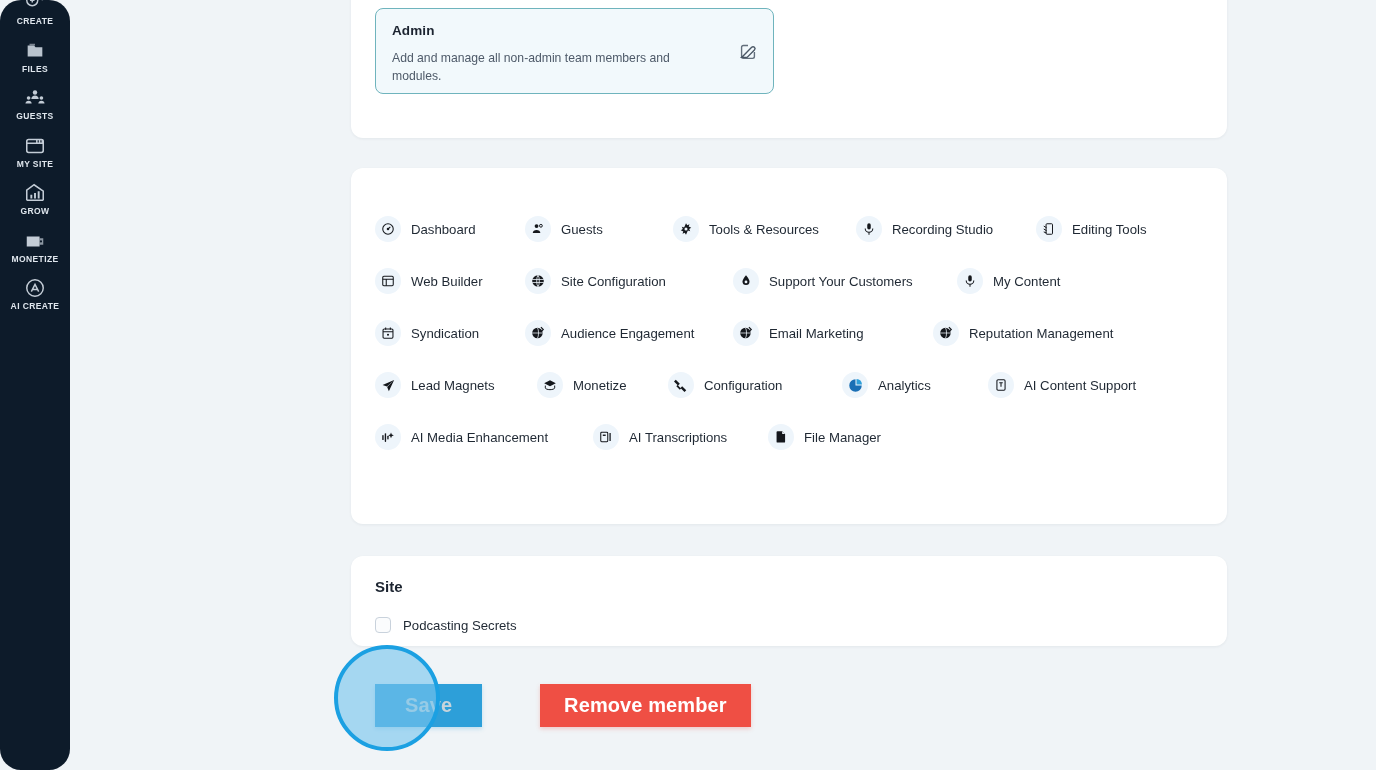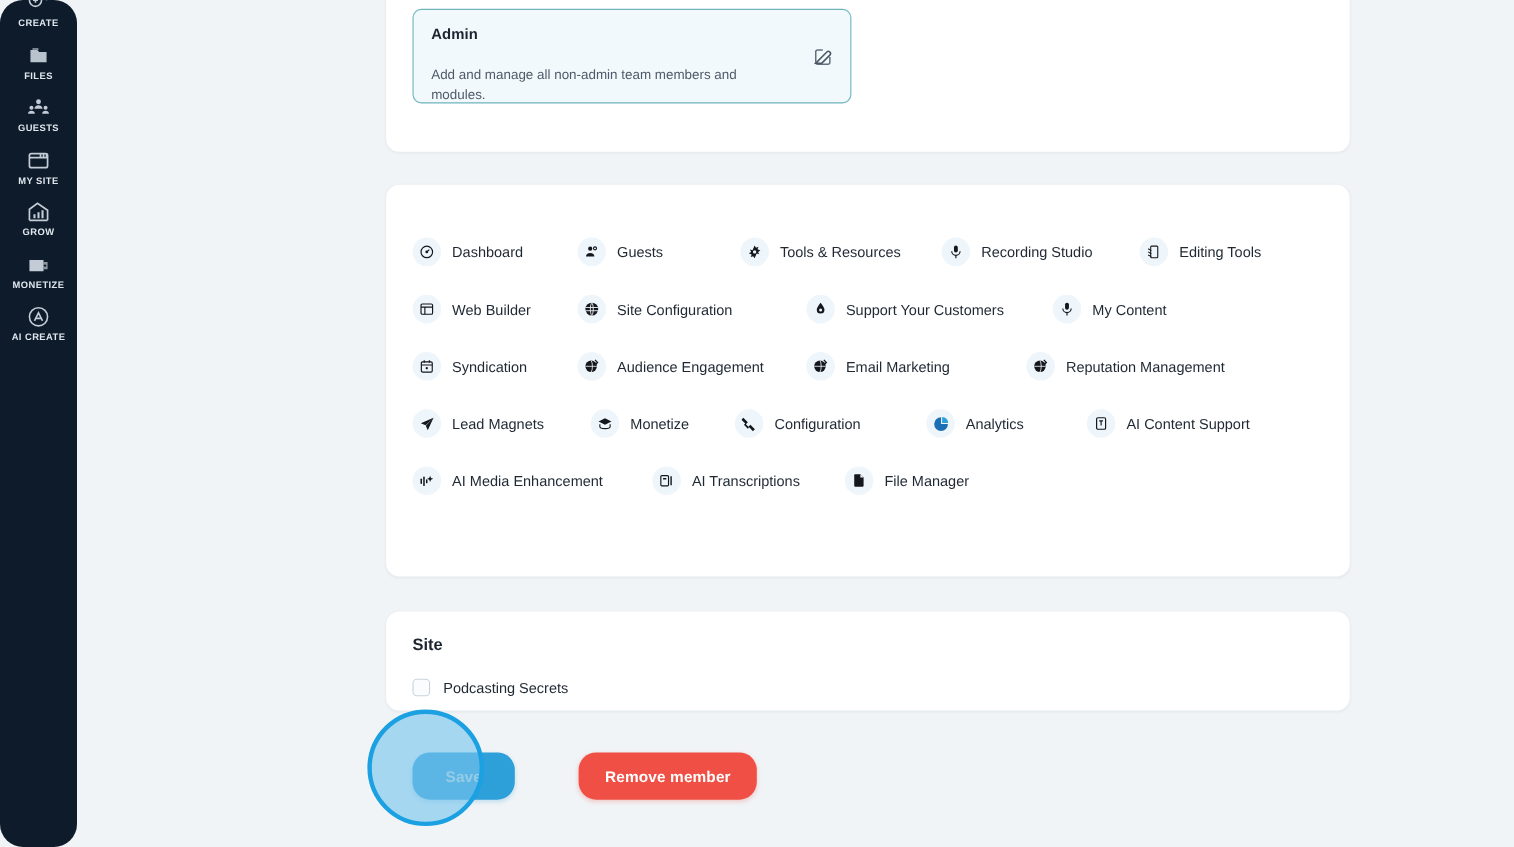--- a/index.html
+++ b/index.html
@@ -73,21 +73,21 @@
     border: 1px solid #6fb4bd;
     border-radius: 8px;
     padding: 14px 16px;
     cursor: pointer;
   }
   .role-title {
     font-size: 13.5px; font-weight: 700; color: #1c2430;
     letter-spacing: .1px;
   }
   .role-desc {
-    margin-top: 21px;
+    margin-top: 11px;
     font-size: 12.2px; color: #4e5a69; line-height: 1.5;
     max-width: 320px;
   }
   .role-edit {
     position: absolute; right: 14px; top: 50%;
     transform: translateY(-50%);
     width: 22px; height: 22px;
     color: #4a5765;
     cursor: pointer;
   }
@@ -137,23 +137,23 @@
   }
   .site-label { font-size: 13.2px; color: #1f2833; }
 
   
   #actions {
     position: absolute;
     left: 305px; top: 684px;
     display: flex; align-items: center; gap: 14px;
   }
   .btn {
-    border: none; border-radius: 16px;
+    border: none; border-radius: 0;
     font-family: "Liberation Sans", sans-serif;
-    font-size: 14px; font-weight: 700;
+    font-size: 20px; font-weight: 700;
     cursor: pointer;
     letter-spacing: .1px;
   }
   #btn-save {
     background: #2d9fd9;
     color: #c8d4db;
     padding: 0 30px; height: 43px;
     box-shadow: 0 2px 4px rgba(45,159,217,.25);
   }
   #btn-remove {

